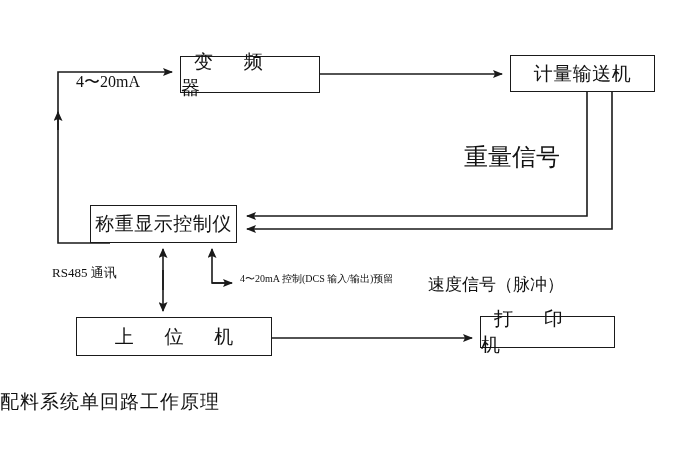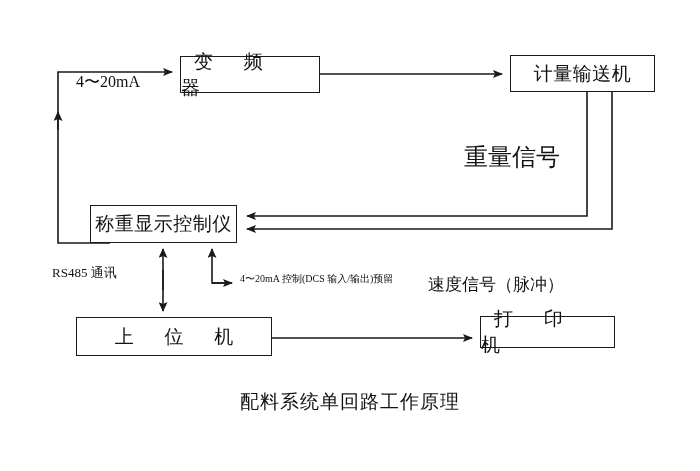--- a/index.html
+++ b/index.html
@@ -74,21 +74,21 @@
   #lbl-dcs {
     left: 240px;
     top: 272px;
     font-size: 10px;
   }
   #caption {
     position: absolute;
     left: 0;
     top: 389px;
     width: 700px;
-    text-align: center;
+    text-align: left;
     font-size: 19px;
     color: #111111;
     letter-spacing: 1px;
     z-index: 4;
   }
 </style>
 </head>
 <body>
 
 <div id="canvas">

